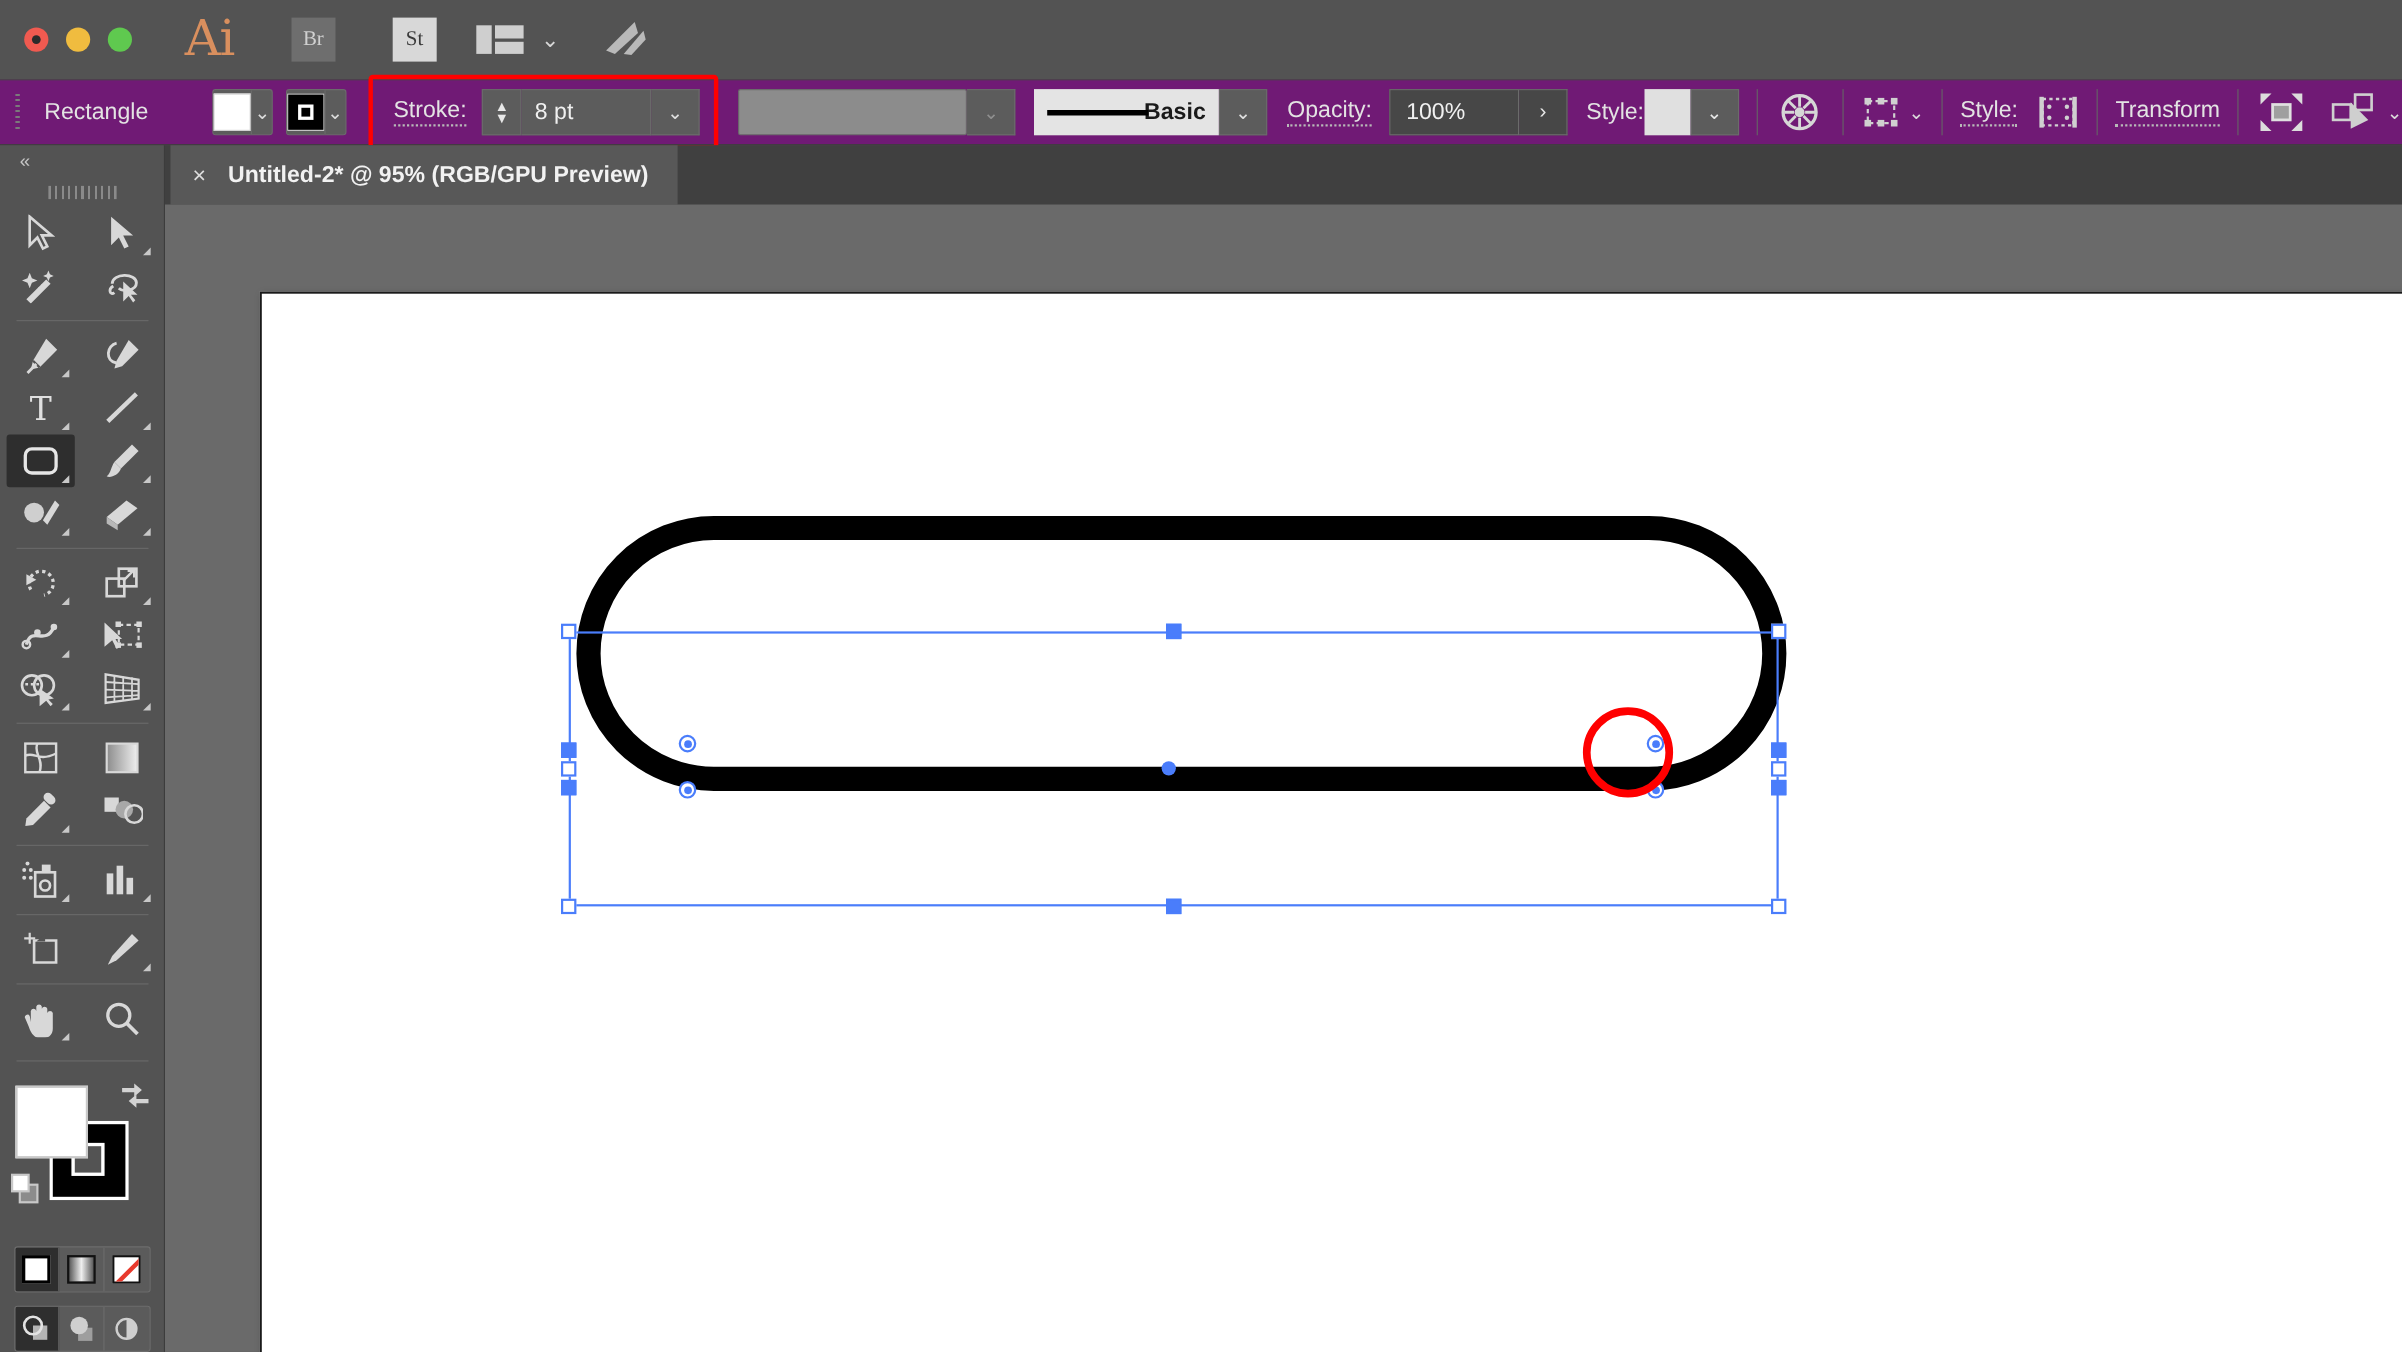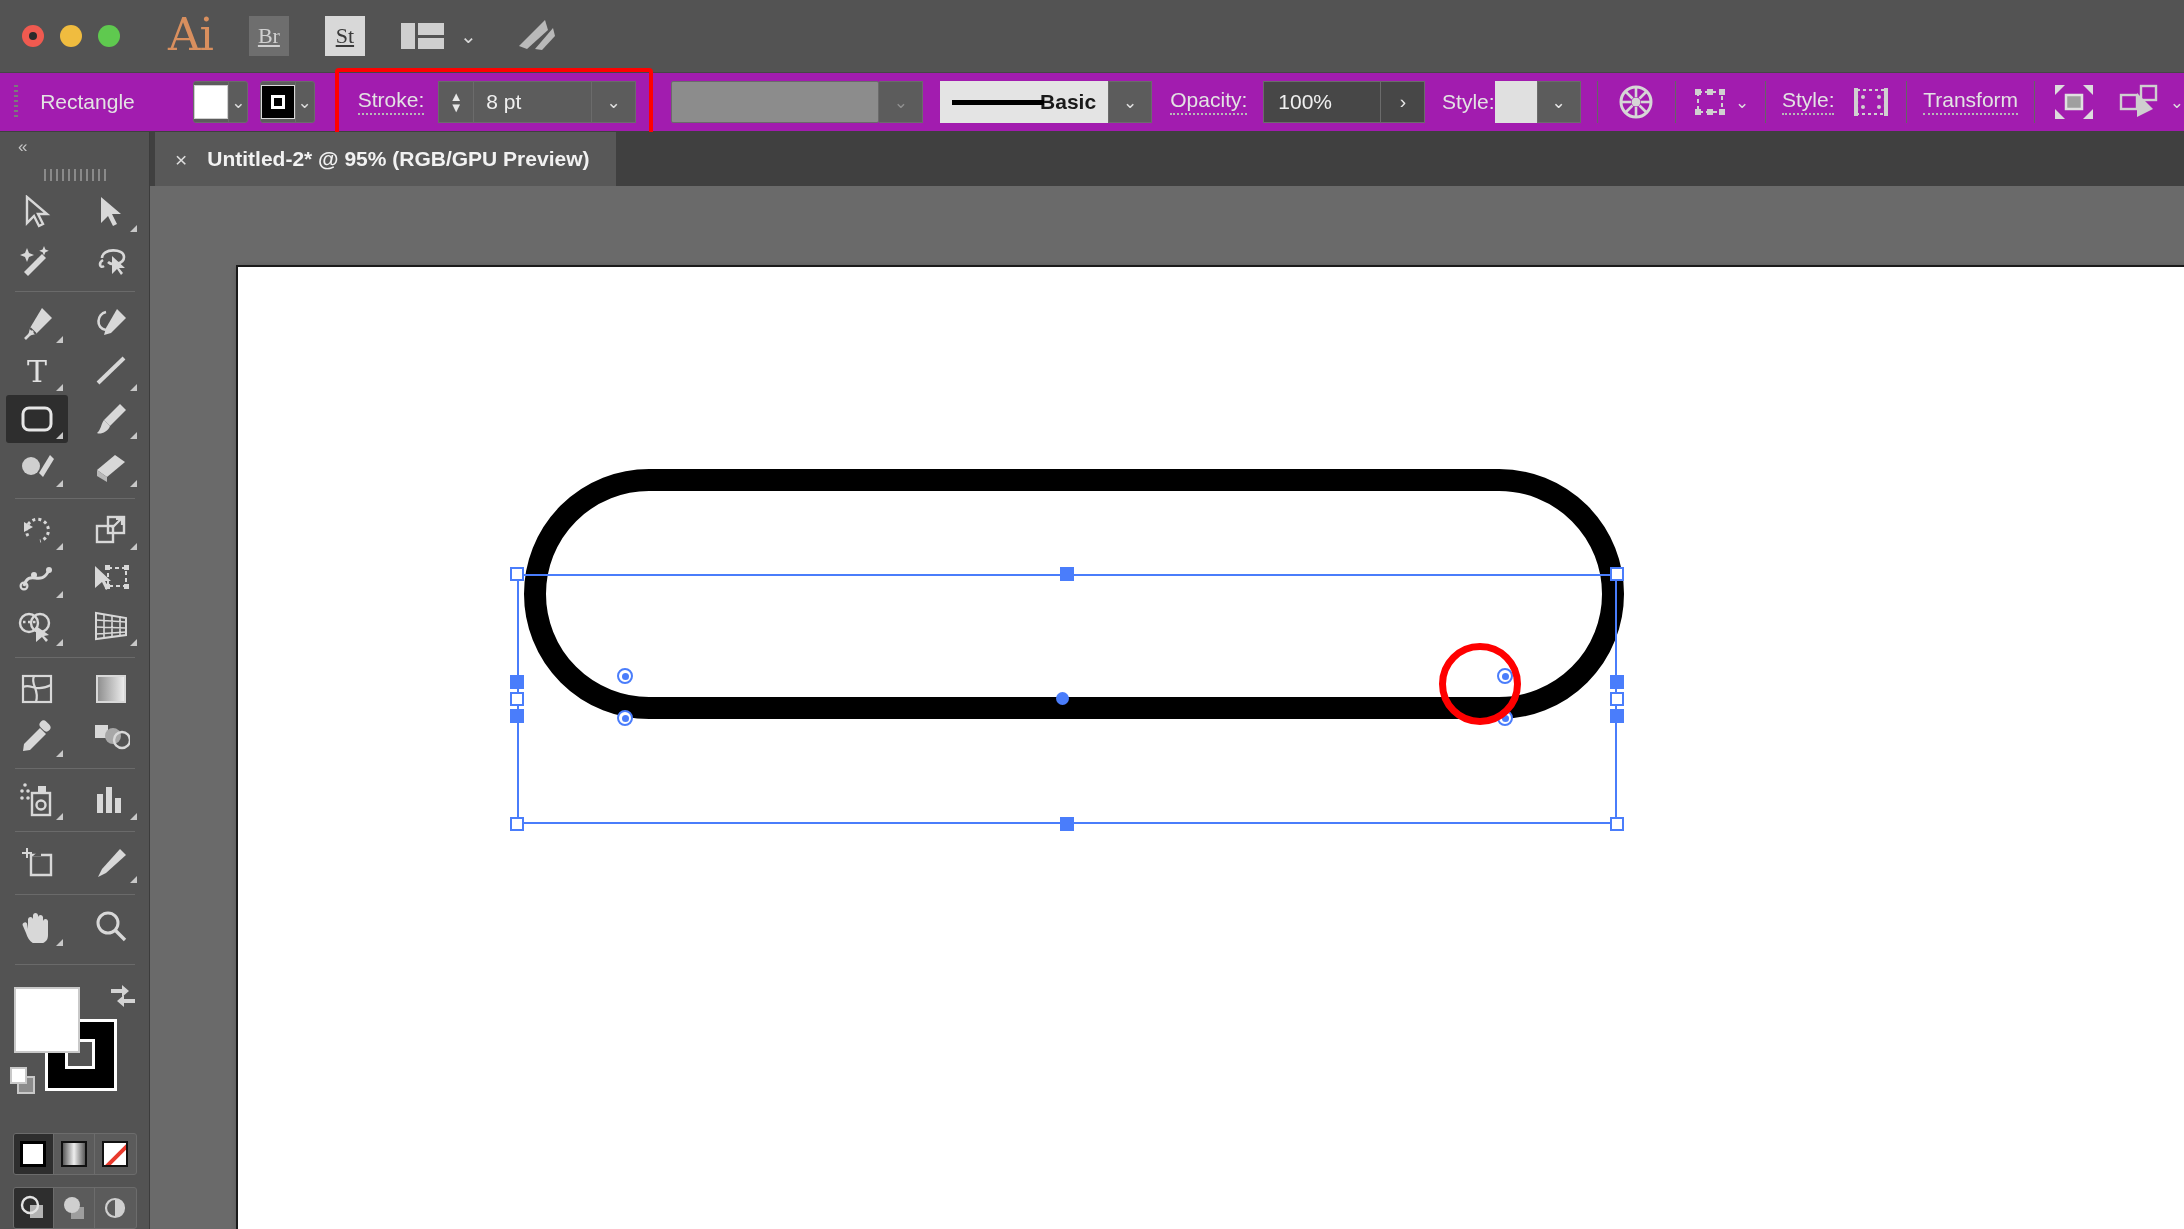--- a/index.html
+++ b/index.html
@@ -30,38 +30,38 @@
   .tl-green { background: #5fc94f; }
 
   .ai-logo {
     margin-left: 48px;
     font-family: "DejaVu Serif", serif;
     font-size: 45px; font-weight: 400; color: #d98f5e;
     letter-spacing: -1px; line-height: 1;
     padding-bottom: 4px;
   }
   .app-chip {
-    margin-left: 36px; width: 40px; height: 40px;
+    margin-left: 52px; width: 40px; height: 40px;
     display: flex; align-items: center; justify-content: center;
-    font-size: 22px; font-family: "Liberation Serif", serif; text-decoration: underline;
+    font-size: 19px; font-family: "Liberation Serif", serif;
   }
   .chip-br { background: #6e6e6e; color: #d0d0d0; }
   .chip-st { background: #d8d8d8; color: #3a3a3a; }
 
   .layout-icon { margin-left: 36px; display: flex; gap: 3px; }
   .layout-icon .li-l { width: 14px; height: 26px; background: #cfcfcf; }
   .layout-icon .li-r { display: flex; flex-direction: column; gap: 3px; }
   .layout-icon .li-r i { display: block; width: 26px; height: 11.5px; background: #cfcfcf; }
   .chev { color: #d8d8d8; font-size: 20px; margin-left: 16px; }
   .rocket { margin-left: 38px; }
 
   
   .controlbar {
     position: absolute; left: 0; top: 72px; width: 2184px; height: 60px;
-    background: #a21caf;
+    background: #701a75;
     border-top: 1px solid #464646;
     border-bottom: 1px solid #3f3f3f;
     display: flex; align-items: center;
   }
   .grip {
     width: 6px; height: 34px; margin-left: 14px;
     background-image: repeating-linear-gradient(to bottom, #7b7b7b 0 2px, transparent 2px 5px);
   }
   .cb-label {
     color: #e3e3e3; font-size: 21px; margin-left: 22px; white-space: nowrap;

